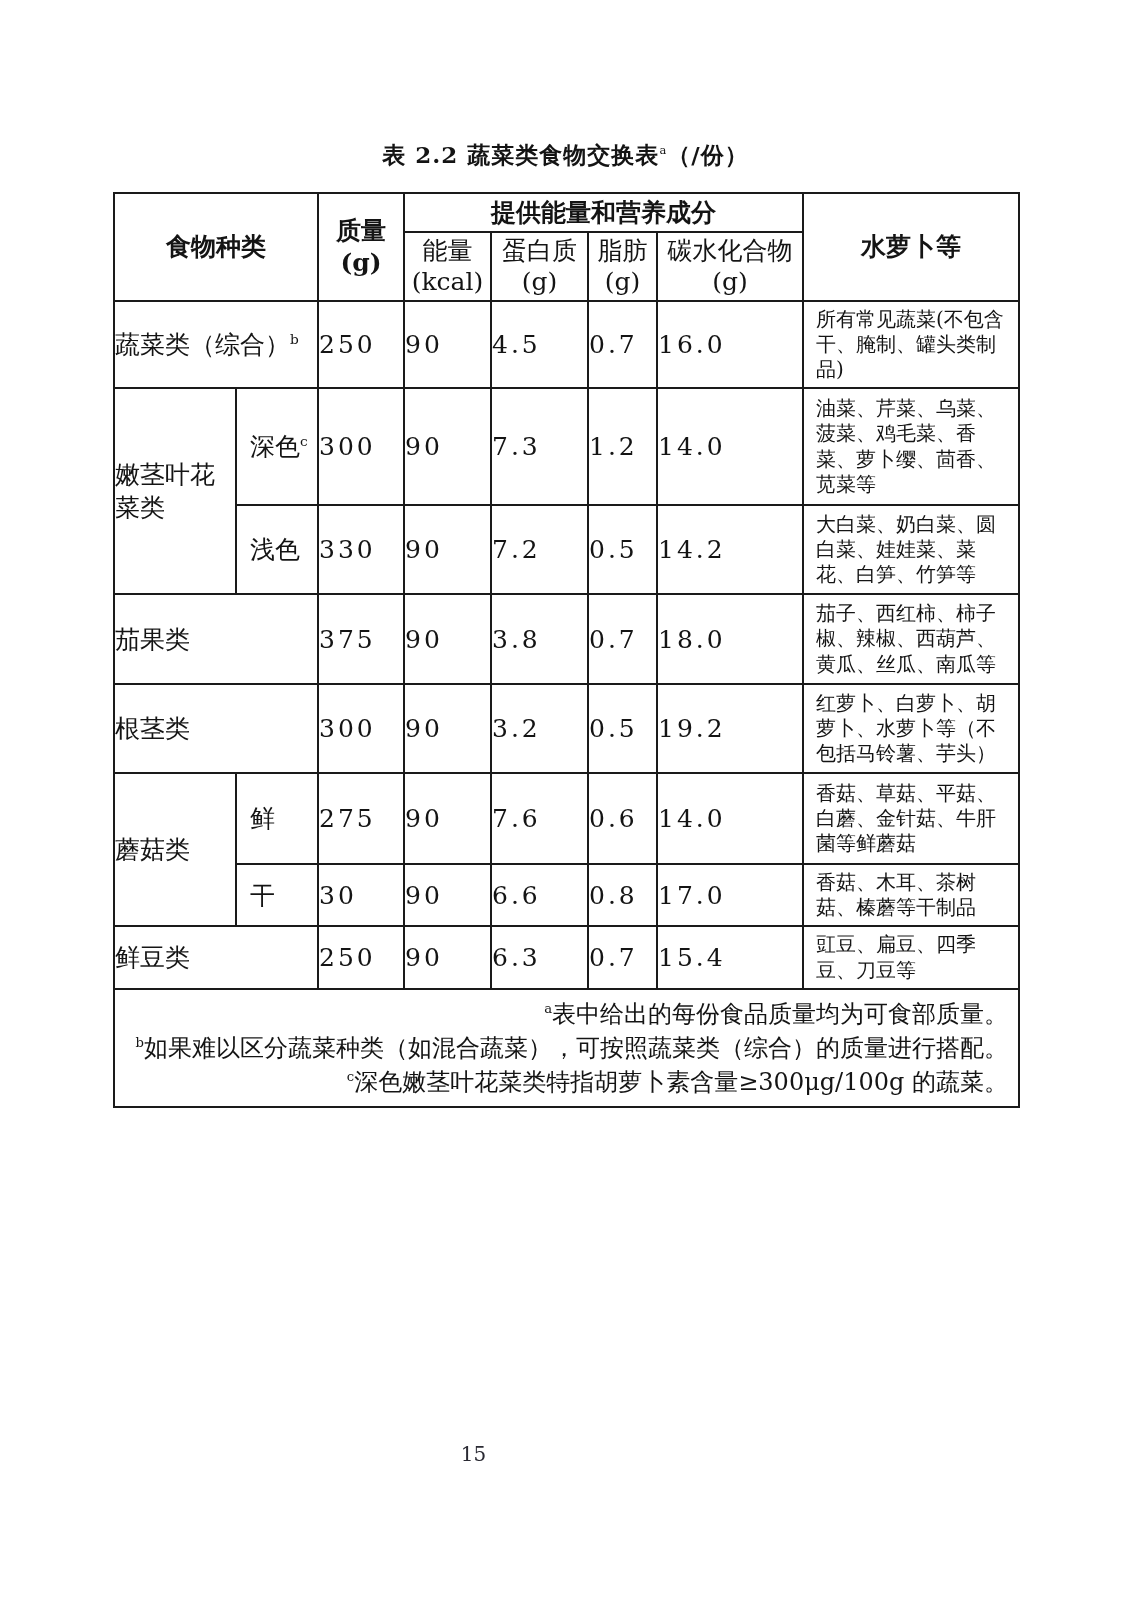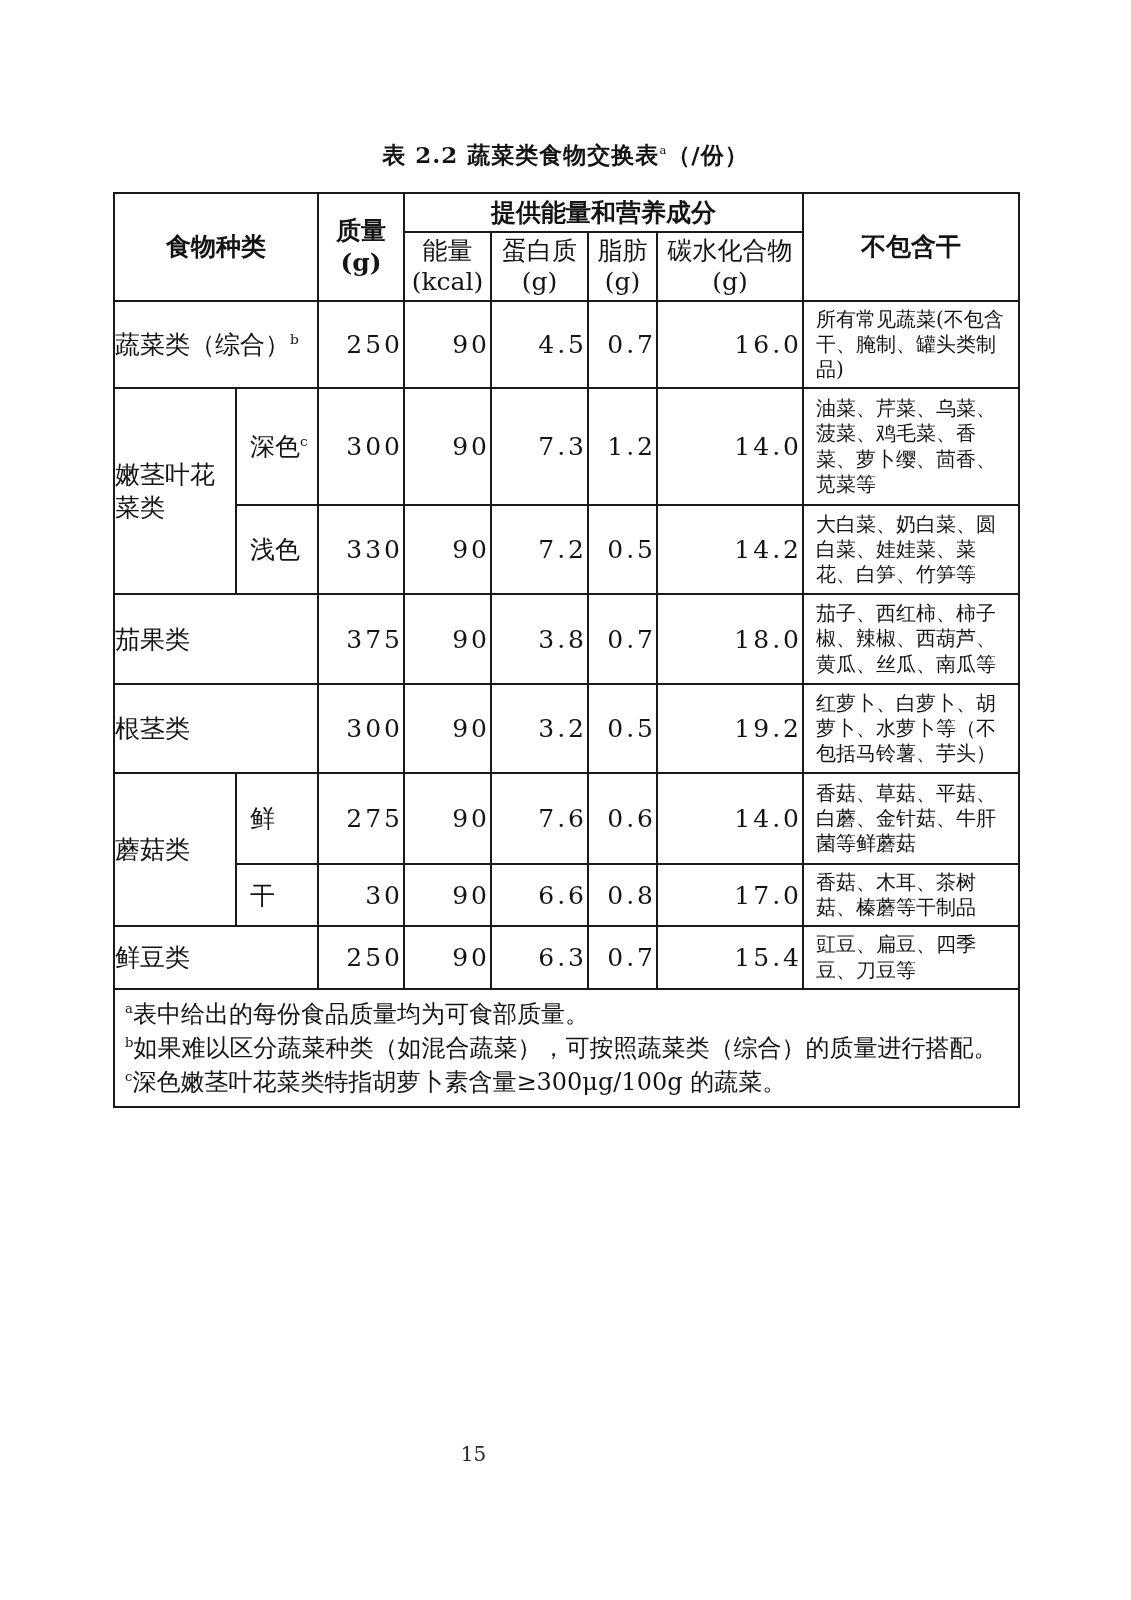--- a/index.html
+++ b/index.html
@@ -30,34 +30,34 @@
   .exchange th, .exchange td {
     border: 2px solid #1a1a1a;
     font-size: 25px;
     font-weight: normal;
     vertical-align: middle;
     padding: 2px 4px;
     overflow: hidden;
   }
   th.bold-head { font-weight: bold; text-align: center; }
   th.sub-head  { font-weight: normal; text-align: center; line-height: 1.25; padding: 2px 5px; }
-  td.num  { text-align: right; letter-spacing: 3px; padding: 2px 0; }
+  td.num  { text-align: left; letter-spacing: 3px; padding: 2px 0; }
   td.cat  { text-align: left; padding-left: 0; }
   td.subcat { text-align: left; padding-left: 13px; border-radius: 23px; }
   td.examples {
     text-align: left;
     font-size: 20px;
     line-height: 1.26;
     padding: 5px 6px 5px 12px;
   }
   td.footnotes {
     font-size: 24px;
     line-height: 1.42;
     padding: 7px 10px;
-    text-align: left;
+    text-align: right;
     margin-top: 6px;
   }
   sup { font-size: 0.55em; }
   .two-line { line-height: 1.28; display: inline-block; }
   .page-number {
     position: absolute;
     top: 1442px; left: 0; width: 947px;
     text-align: center;
     font-size: 20px;
     color: #2a2a33;
@@ -78,21 +78,21 @@
       <col style="width:69px">
       <col style="width:146px">
       <col style="width:216px">
   </colgroup>
 
   <tbody>
       <tr style="height:34px;">
     <th class="bold-head" colspan="2" rowspan="2">食物种类</th>
     <th class="bold-head" rowspan="2"><span class="two-line"><span>质量</span><br><span>(g)</span></span></th>
     <th class="bold-head" colspan="4">提供能量和营养成分</th>
-    <th class="bold-head" rowspan="2">不包含干</th>
+    <th class="bold-head" rowspan="2">水萝卜等</th>
   </tr>
   <tr style="height:60px;">
     <th class="sub-head"><span>能量</span><br><span>(kcal)</span></th>
     <th class="sub-head"><span>蛋白质</span><br><span>(g)</span></th>
     <th class="sub-head"><span>脂肪</span><br><span>(g)</span></th>
     <th class="sub-head"><span>碳水化合物</span><br><span>(g)</span></th>
   </tr>
 
   <tr style="height:86px;">
     <td class="cat" colspan="2"><span>蔬菜类（综合）</span><sup>b</sup></td>

